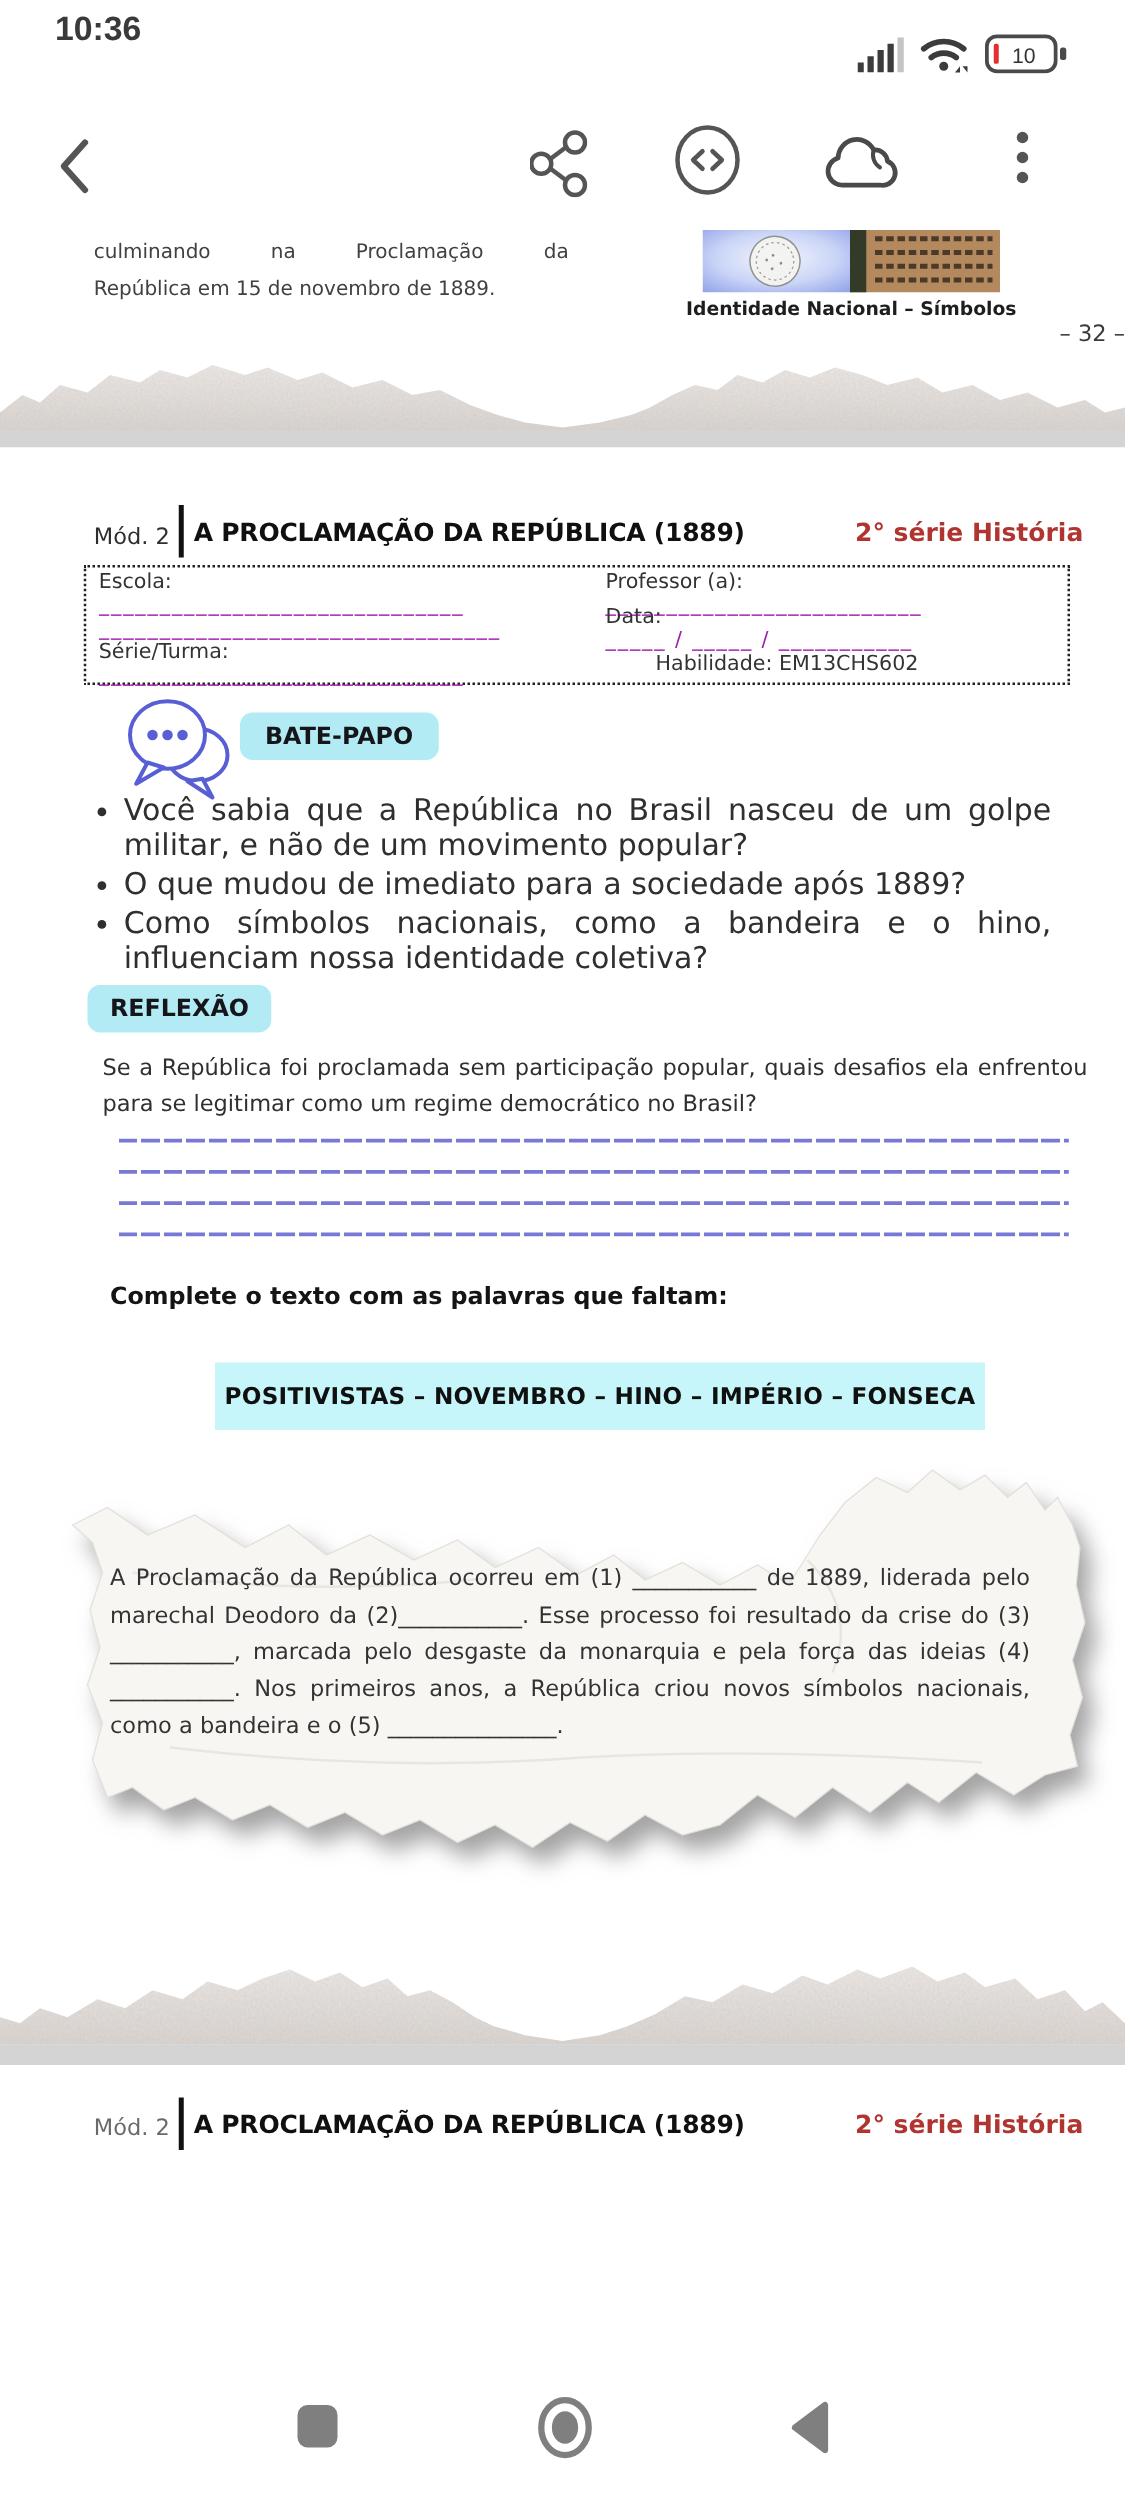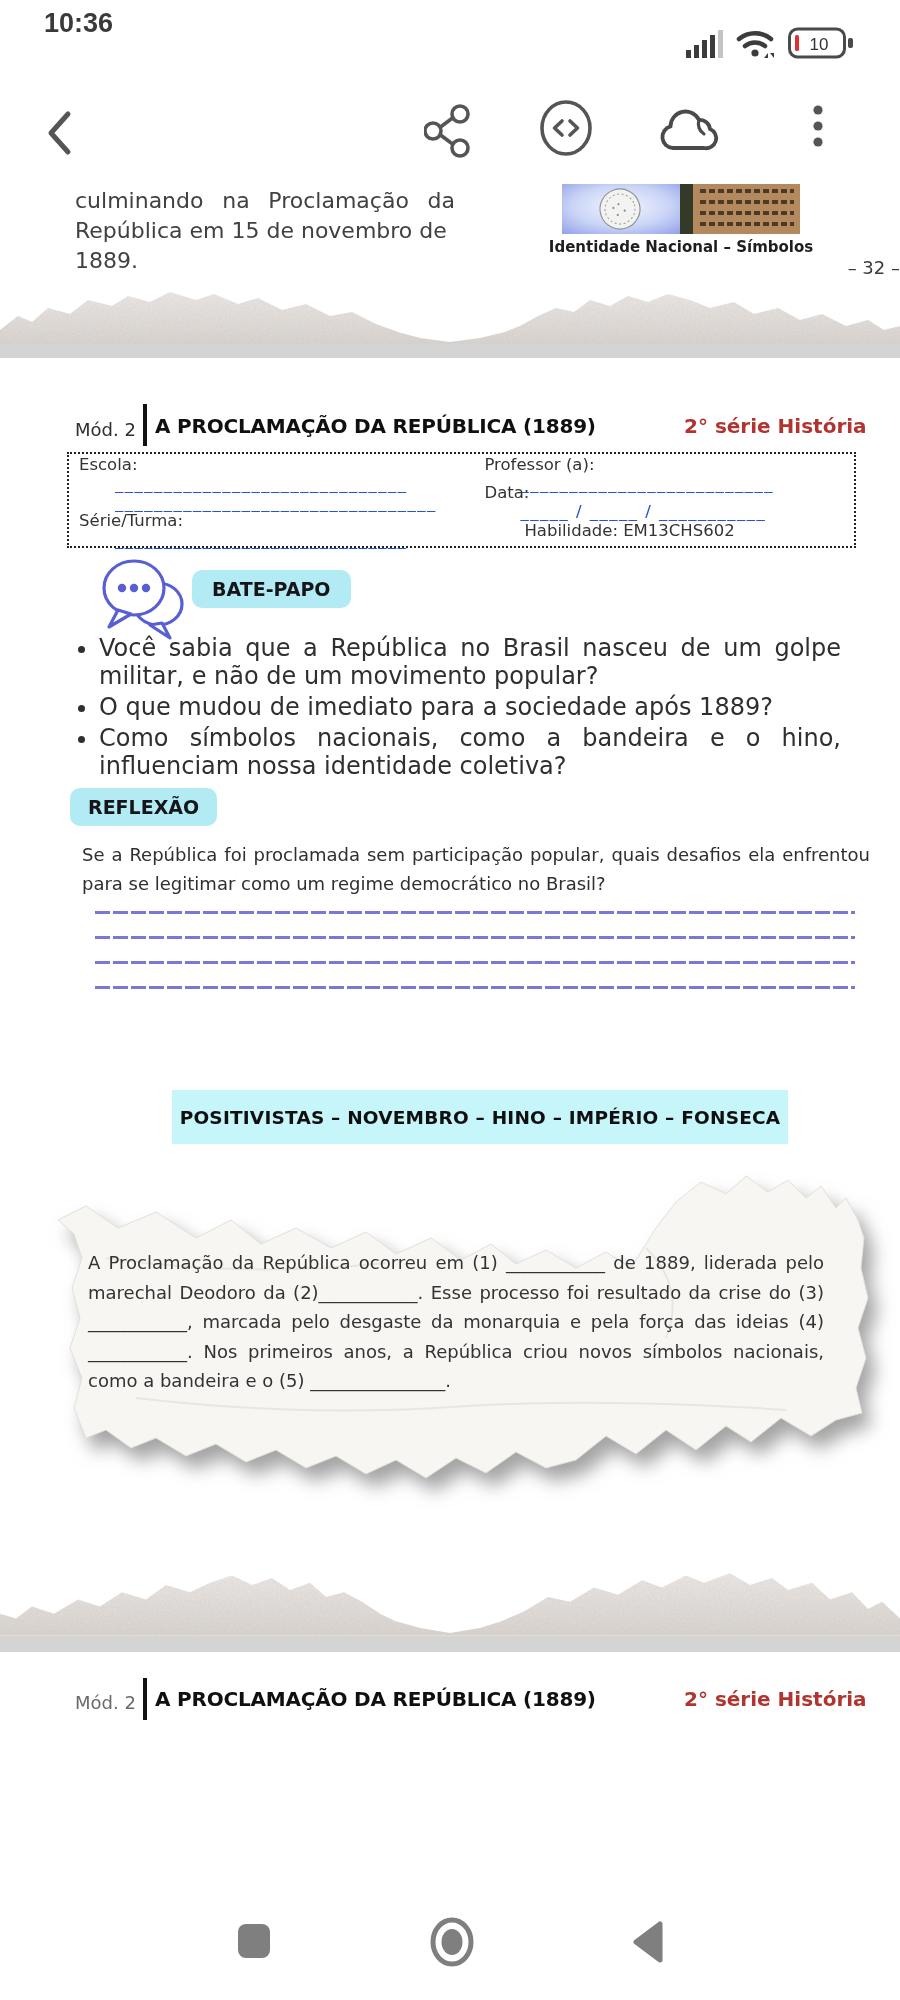--- a/index.html
+++ b/index.html
@@ -6,39 +6,39 @@
   #screen{position:relative;width:900px;height:2000px;background:#ffffff;overflow:hidden;
           font-family:"DejaVu Sans",sans-serif;color:#3b3b3b;}
   .abs{position:absolute;}
   
   #time{left:44px;top:8px;font-family:"Liberation Sans",sans-serif;font-size:27px;font-weight:700;color:#3a3a3a;}
   #status-icons{top:26px;right:46px;display:flex;align-items:center;gap:11px;}
   
   .tool{cursor:pointer;}
   
   .doc-text{color:#414141;}
-  #p32-para{left:75px;top:186px;width:380px;font-size:22px;line-height:30px;}
+  #p32-para{left:75px;top:186px;width:380px;font-size:16px;line-height:30px;}
   #p32-para .l1{text-align:justify;text-align-last:justify;}
   #figure{left:562px;top:184px;}
   #fig-caption{left:546px;top:238px;width:270px;text-align:center;font-weight:bold;font-size:15px;color:#1e1e1e;}
   .pagenum{left:0;width:900px;text-align:right;font-size:18px;color:#3a3a3a;}
   #pn32{top:257px;}
   #pn33{top:1531px;}
   .sep{left:0;width:900px;}
   
   .mod-label{font-size:18px;color:#2e2e2e;}
   .mod-bar{width:3.5px;background:#111;}
   .mod-title{font-size:20px;font-weight:bold;color:#101010;letter-spacing:-0.2px;}
   .mod-series{font-size:20px;font-weight:bold;color:#b03531;}
   
   #formbox{left:67px;top:452px;width:789px;height:96px;border:2px dotted #222;box-sizing:border-box;
            padding:6px 10px;display:grid;grid-template-columns:53% 47%;grid-auto-rows:28px;
            font-size:16.5px;color:#333;align-items:center;}
   #formbox span{white-space:nowrap;overflow:hidden;display:block;}
-  .fline{letter-spacing:1.5px;color:#1d4ed8;margin-left:36px;}
+  .fline{letter-spacing:1.5px;color:#a21caf;}
   .hab{padding-left:40px;}
   
   #bp-badge{left:192px;top:570px;background:#b2ebf4;border-radius:10px;padding:8px 20px;
             font-size:19px;font-weight:bold;color:#15151a;}
   #bullets{left:75px;top:634px;width:766px;}
   #bullets ul{margin:0;padding-left:24px;}
   #bullets li{font-size:24px;line-height:28px;text-align:justify;margin-bottom:3px;color:#2f2f2f;}
   
   #rf-badge{left:70px;top:788px;background:#b2ebf4;border-radius:10px;padding:8px 18px;
             font-size:19px;font-weight:bold;color:#15151a;}
@@ -215,20 +215,21 @@
     </ul>
   </div>
 
   <div class="abs" id="rf-badge">REFLEXÃO</div>
   <div class="abs" id="rf-prompt">Se a República foi proclamada sem participação popular, quais desafios ela enfrentou para se legitimar como um regime democrático no Brasil?</div>
   <div class="abs ansline" style="top:911px;"></div>
   <div class="abs ansline" style="top:936px;"></div>
   <div class="abs ansline" style="top:961px;"></div>
   <div class="abs ansline" style="top:986px;"></div>
 
+  <div class="abs" id="complete-h">Complete o texto com as palavras que faltam:</div>
   <div class="abs" id="wordbank">
     <span>POSITIVISTAS – NOVEMBRO – HINO – IMPÉRIO – FONSECA</span>
   </div>
 
   <svg class="abs" id="scrap-svg" width="830" height="320" viewBox="0 0 830 320">
     <path d="M12 52 L40 38 L72 60 L110 44 L150 70 L185 52 L215 76 L250 60 L285 80 L320 64 L350 86 L385 70 L415 92 L445 76 L470 96 L500 82 L530 100 L560 84 L585 100 L610 60 L630 34 L655 14 L680 26 L700 8 L722 24 L742 12 L760 30 L775 18 L790 40 L800 30 L812 52 L818 70 L815 100 L822 130 L812 160 L820 190 L810 220 L816 245 L790 252 L765 268 L735 250 L705 274 L680 258 L650 282 L620 262 L590 286 L560 268 L530 292 L500 300 L470 284 L440 305 L410 290 L380 310 L350 292 L320 306 L290 288 L260 300 L230 282 L200 294 L170 276 L140 288 L110 270 L85 280 L60 262 L40 270 L28 240 L36 210 L24 180 L34 150 L26 120 L36 90 L28 66 Z" fill="#f7f6f3" stroke="#e3dfda" stroke-width="1"></path>
     <g stroke="#e4e0db" stroke-width="2" fill="none" opacity="0.7">
       <path d="M60 90 Q200 110 340 95"></path>
       <path d="M90 230 Q260 250 420 238 Q560 230 740 242"></path>
       <path d="M600 80 Q640 120 620 170"></path>

